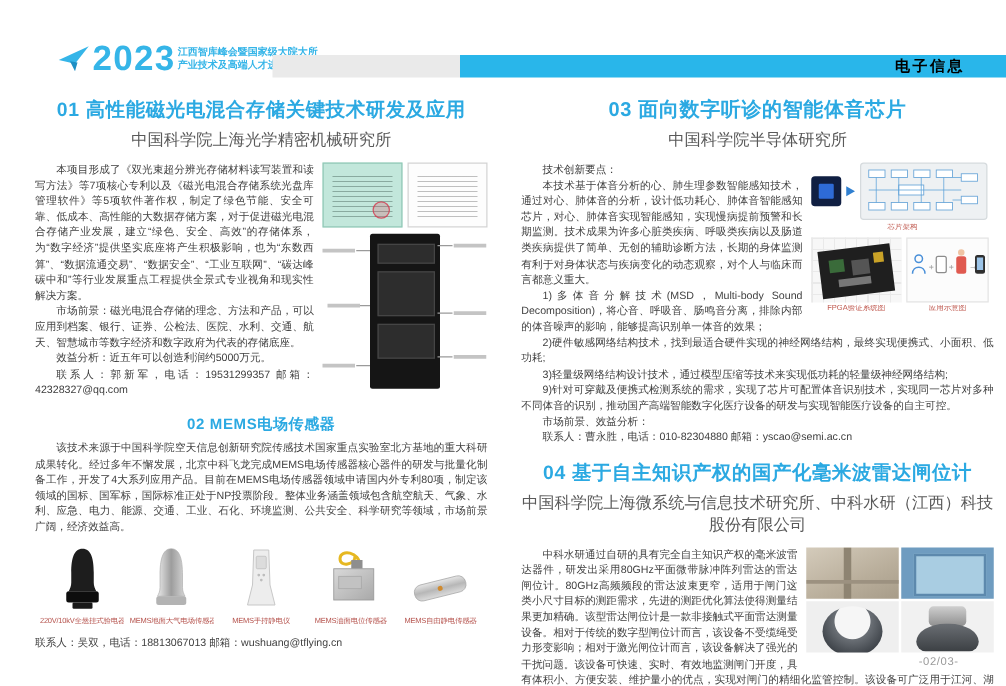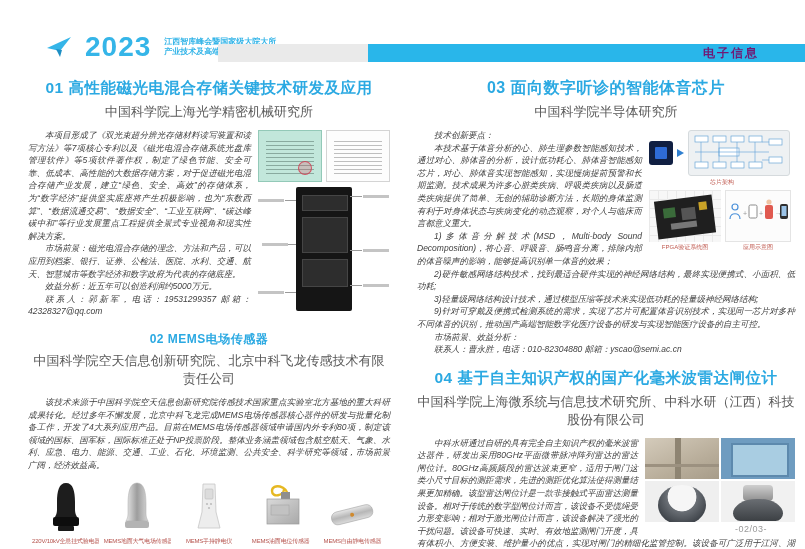--- a/index.html
+++ b/index.html
@@ -3,35 +3,35 @@
 <meta charset="utf-8">
 <style>
   html,body { margin:0; padding:0; background:#9a9a9a; }
   .page {
     position:relative; width:805px; height:549px; margin:0 auto;
     background:#ffffff; overflow:hidden;
     font-family:"Liberation Sans","DejaVu Sans",sans-serif;
     color:#3f3f3f;
   }
   
-  .logo { position:absolute; left:46px; top:33px; display:flex; align-items:center; gap:13px; color:#35b5e8; }
+  .logo { position:absolute; left:46px; top:33px; display:flex; align-items:center; gap:2px; color:#35b5e8; }
   .logo-year { font-size:28px; font-weight:bold; letter-spacing:1px; line-height:28px; }
   .logo-lines { font-size:8px; font-weight:bold; line-height:10px; white-space:nowrap; }
   .band-gray { position:absolute; left:218px; top:44px; width:150px; height:18px; background:#eaeaea; }
   .band-cyan { position:absolute; left:368px; top:44px; width:437px; height:18px; background:#29b6ea;
-    color:#701a75; font-size:12px; font-weight:bold; line-height:18px; text-align:right;
-    box-sizing:border-box; padding-right:46px; letter-spacing:2px; }
+    color:#000000; font-size:12px; font-weight:bold; line-height:18px; text-align:right;
+    box-sizing:border-box; padding-right:33px; letter-spacing:2px; }
   
   .col { position:absolute; top:78px; }
   .col-left { left:28px; width:362px; }
   .col-right { left:417px; width:378px; }
   .sec-title { color:#2ba9e2; font-size:15.5px; font-weight:bold; text-align:center; margin:0 0 4px; letter-spacing:0.5px; }
   .sec-org { color:#595959; font-size:13px; text-align:center; margin:0 0 8px; }
   .bt { font-size:8.5px; line-height:12.6px; color:#3f3f3f; text-align:justify; }
-  .bt p { margin:0; text-indent:2em;font-style:italic; }
+  .bt p { margin:0; text-indent:2em; }
   
   .fl { float:right; margin:1px 0 4px 7px; }
   #s1-media { width:132px; }
   .cert-row { display:flex; gap:4px; margin-bottom:5px; }
   .cert { width:64px; height:52px; box-sizing:border-box; position:relative; padding:7px 7px; }
   .cert-green { background:#c2e7db; border:1px solid #93c9b8; }
   .cert-white { background:#fdfdfd; border:1px solid #d4d4d4; }
   .cert .lines { height:100%; background:repeating-linear-gradient(to bottom, transparent 0 3px, rgba(90,120,110,.55) 3px 4px); }
   .cert-white .lines { background:repeating-linear-gradient(to bottom, transparent 0 3px, rgba(150,150,150,.6) 3px 4px); }
   .seal { position:absolute; right:9px; bottom:6px; width:12px; height:12px; border-radius:50%;
@@ -143,21 +143,20 @@
         </div>
         <p>本项目形成了《双光束超分辨光存储材料读写装置和读写方法》等7项核心专利以及《磁光电混合存储系统光盘库管理软件》等5项软件著作权，制定了绿色节能、安全可靠、低成本、高性能的大数据存储方案，对于促进磁光电混合存储产业发展，建立“绿色、安全、高效”的存储体系，为“数字经济”提供坚实底座将产生积极影响，也为“东数西算”、“数据流通交易”、“数据安全”、“工业互联网”、“碳达峰碳中和”等行业发展重点工程提供全景式专业视角和现实性解决方案。</p>
         <p>市场前景：磁光电混合存储的理念、方法和产品，可以应用到档案、银行、证券、公检法、医院、水利、交通、航天、智慧城市等数字经济和数字政府为代表的存储底座。</p>
         <p>效益分析：近五年可以创造利润约5000万元。</p>
         <p>联系人：郭新军，电话：19531299357 邮箱：42328327@qq.com</p>
       </div>
     </div>
 
     <div class="sec2">
       <div class="sec-title" style="font-size:12px;">02 MEMS电场传感器</div>
-      <div class="sec-org">中国科学院空天信息创新研究院、北京中科飞龙传感技术有限责任公司</div>
       <div class="bt">
         <p>该技术来源于中国科学院空天信息创新研究院传感技术国家重点实验室北方基地的重大科研成果转化。经过多年不懈发展，北京中科飞龙完成MEMS电场传感器核心器件的研发与批量化制备工作，开发了4大系列应用产品。目前在MEMS电场传感器领域申请国内外专利80项，制定该领域的国标、国军标，国际标准正处于NP投票阶段。整体业务涵盖领域包含航空航天、气象、水利、应急、电力、能源、交通、工业、石化、环境监测、公共安全、科学研究等领域，市场前景广阔，经济效益高。</p>
       </div>
       <div class="products">
         <div class="prod">
           <div class="prod-img">
             <svg width="40" height="54" viewBox="0 0 40 54">
               <path d="M20 3 C13 3 11 11 11 22 L11 30 C11 33 10 35 9 37 L31 37 C30 35 29 33 29 30 L29 22 C29 11 27 3 20 3 Z" fill="#1d1d1d"></path>
               <rect x="7" y="37" width="26" height="9" rx="2" fill="#0d0d0d"></rect>
               <rect x="12" y="46" width="16" height="5" rx="1" fill="#191919"></rect>

